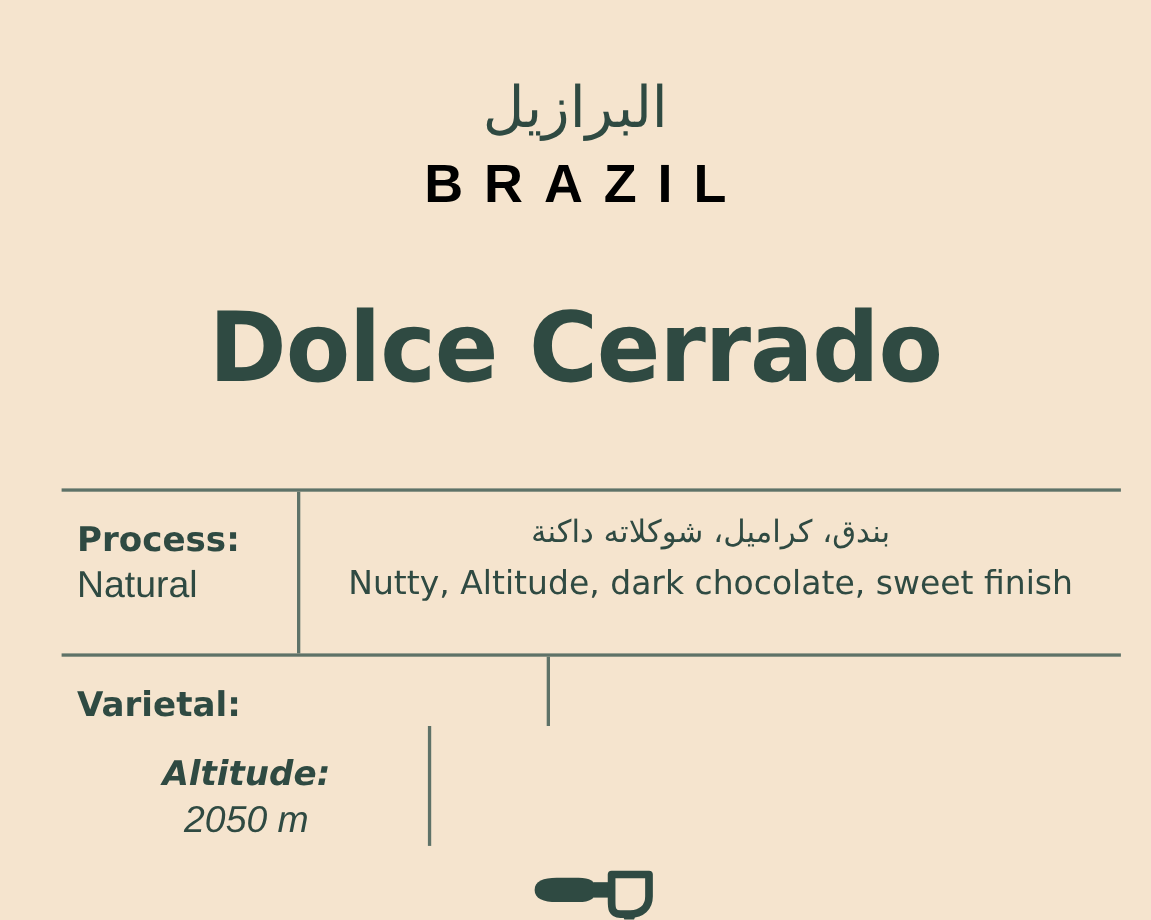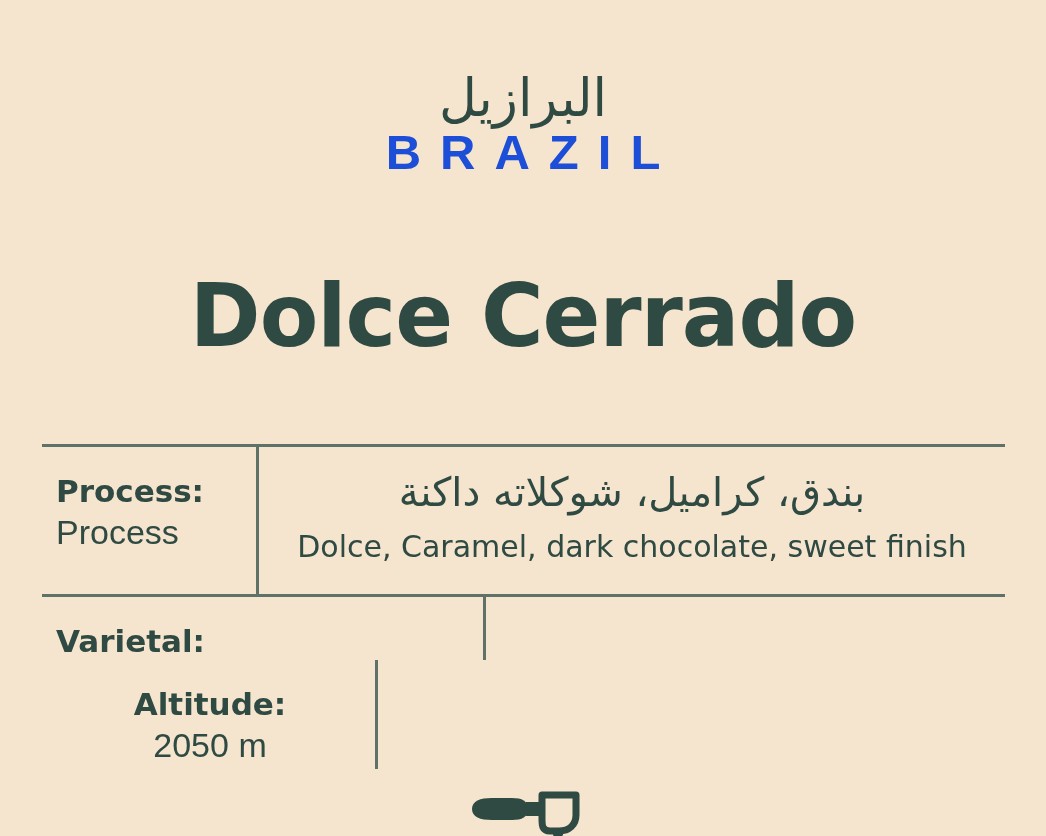--- a/index.html
+++ b/index.html
@@ -34,27 +34,28 @@
     font-family: "DejaVu Sans", sans-serif;
     font-size: 52px;
     line-height: 1.0;
     font-weight: 400;
     color: #2F4A42;
     direction: rtl;
     unicode-bidi: isolate;
     letter-spacing: 0;
   }
   .origin-latin {
+    margin-top: 16px;
     font-family: "Liberation Sans", sans-serif;
     font-weight: bold;
     font-size: 49px;
     letter-spacing: 19px;
     
     text-indent: 19px;
-    color: #1d4ed8;
+    color: #000000;
   }
 
   
   .product-name {
     position: absolute;
     left: 0;
     right: 0;
     top: 272px;
     text-align: center;
     font-family: "DejaVu Sans", sans-serif;
@@ -62,21 +63,21 @@
     font-size: 88px;
     line-height: 1.0;
     letter-spacing: -1px;
     color: #2F4A42;
     transform: scaleX(0.97);
   }
 
   
   .spec-table {
     position: absolute;
-    left: 42px;
+    left: 56px;
     top: 444px;
     width: 963px;
   }
 
   .rule {
     height: 3px;
     background: #5E7268;
     width: 100%;
   }
 
@@ -97,21 +98,21 @@
     top: 0;
     right: 0;
     width: 3px;
     height: 100%;
     background: #5E7268;
   }
 
   .cell-process  { width: 217px; padding: 26px 0 0 14px; }
   .cell-flavor   { flex: 1; padding: 18px 0 0 0; text-align: center; }
   .cell-varietal { width: 444px; padding: 26px 0 0 14px; }
-  .cell-altitude { width: 336px; padding: 26px 0 0 0; text-align: center; }
+  .cell-altitude { width: 336px; padding: 26px 0 0 0; text-align: center; font-style: italic; }
   .cell-icon     { flex: 1; padding: 18px 0 0 0;
                    display: flex; align-items: flex-start; justify-content: center; }
 
   .spec-label {
     font-family: "DejaVu Sans", sans-serif;
     font-weight: bold;
     font-size: 31px;
     line-height: 1.2;
     color: #2F4A42;
     white-space: nowrap;
@@ -120,21 +121,21 @@
     font-family: "Liberation Sans", sans-serif;
     font-weight: 400;
     font-size: 34px;
     line-height: 1.35;
     color: #2F4A42;
     white-space: nowrap;
   }
 
   .flavor-arabic {
     font-family: "DejaVu Sans", sans-serif;
-    font-size: 40px;
+    font-size: 28px;
     line-height: 1.35;
     color: #2F4A42;
     direction: rtl;
     unicode-bidi: isolate;
     white-space: nowrap;
   }
   .flavor-latin {
     margin-top: 8px;
     font-family: "DejaVu Sans", sans-serif;
     font-size: 30px;
@@ -157,25 +158,25 @@
 
   <div class="product-name">Dolce Cerrado</div>
 
   <div class="spec-table">
 
     <div class="rule"></div>
 
     <div class="spec-row spec-row-top">
       <div class="cell cell-process cell-divider-right">
         <div class="spec-label">Process:</div>
-        <div class="spec-value">Process</div>
+        <div class="spec-value">Natural</div>
       </div>
       <div class="cell cell-flavor">
         <div class="flavor-arabic">بندق، كراميل، شوكلاته داكنة</div>
-        <div class="flavor-latin">Dolce, Caramel, dark chocolate, sweet finish</div>
+        <div class="flavor-latin">Nutty, Altitude, dark chocolate, sweet finish</div>
       </div>
     </div>
 
     <div class="rule"></div>
 
     <div class="spec-row spec-row-bottom">
       <div class="cell cell-varietal cell-divider-right">
         <div class="spec-label">Varietal:</div>
       </div>
       <div class="cell cell-altitude cell-divider-right">

